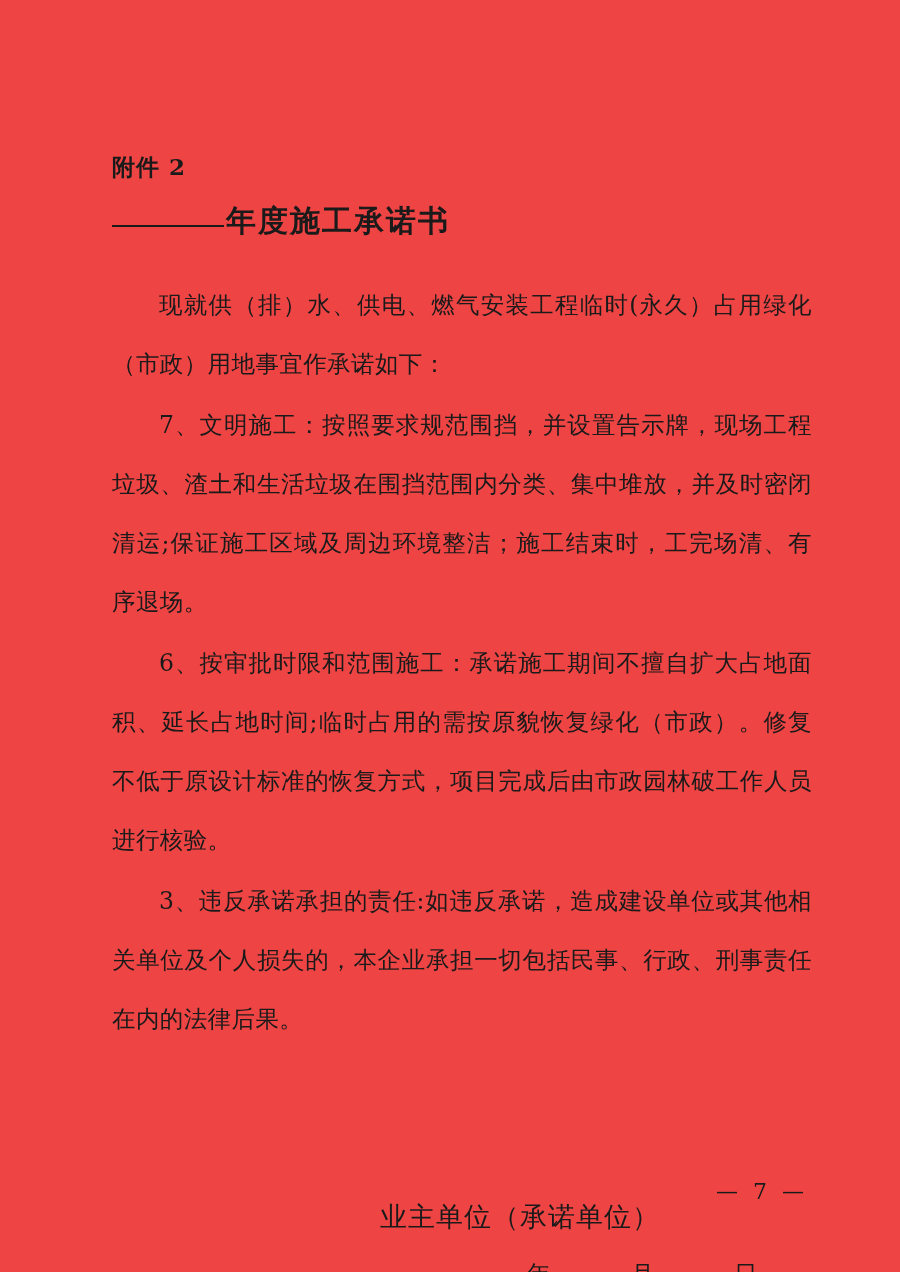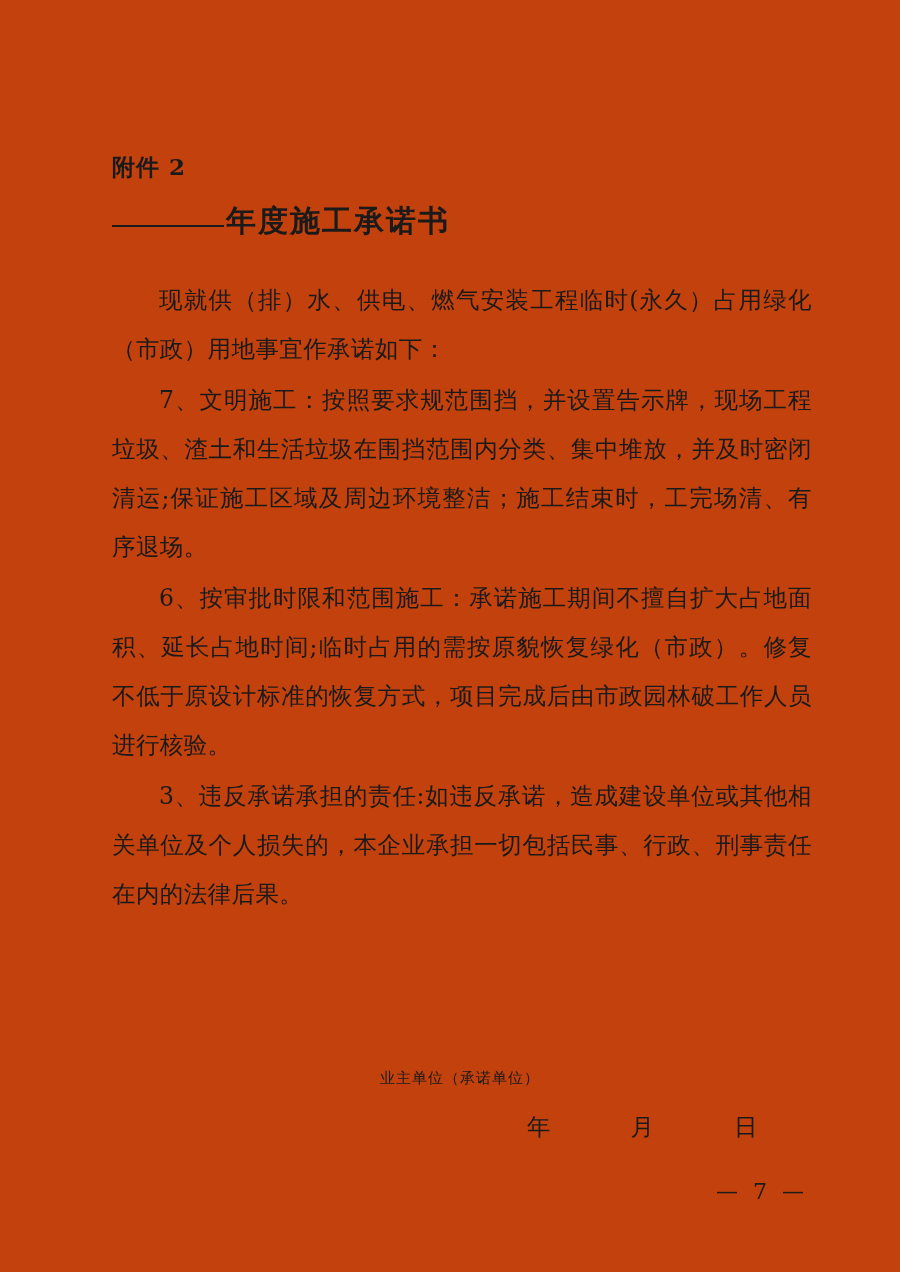--- a/index.html
+++ b/index.html
@@ -9,21 +9,21 @@
   }
   body {
     font-family: "DejaVu Serif", "Liberation Serif", serif;
     color: #1a1a1a;
   }
   .page {
     position: relative;
     width: 900px;
     height: 1272px;
     margin: 0 auto;
-    background: #c2410c;
+    background: #ef4444;
     overflow: hidden;
   }
   .content {
     position: absolute;
     left: 112px;
     top: 0;
     width: 700px;
   }
   .attachment-label {
     margin-top: 152px;
@@ -45,30 +45,30 @@
     border-bottom: 2px solid #1a1a1a;
     vertical-align: 4px;
     margin-right: 2px;
   }
   .body-block {
     margin-top: 34px;
   }
   p.para {
     margin: 0 0 2px 0;
     font-size: 23.5px;
-    line-height: 49px;
+    line-height: 59px;
     text-align: justify;
     text-indent: 47px;
     letter-spacing: 0.4px;
   }
   .signature-block {
     margin-top: 150px;
   }
   .sign-line {
-    font-size: 15px;
+    font-size: 27px;
     letter-spacing: 1px;
     padding-left: 268px;
   }
   .date-line {
     margin-top: 23px;
     font-size: 23.5px;
     padding-left: 415px;
     letter-spacing: 1px;
   }
   .date-line span {

